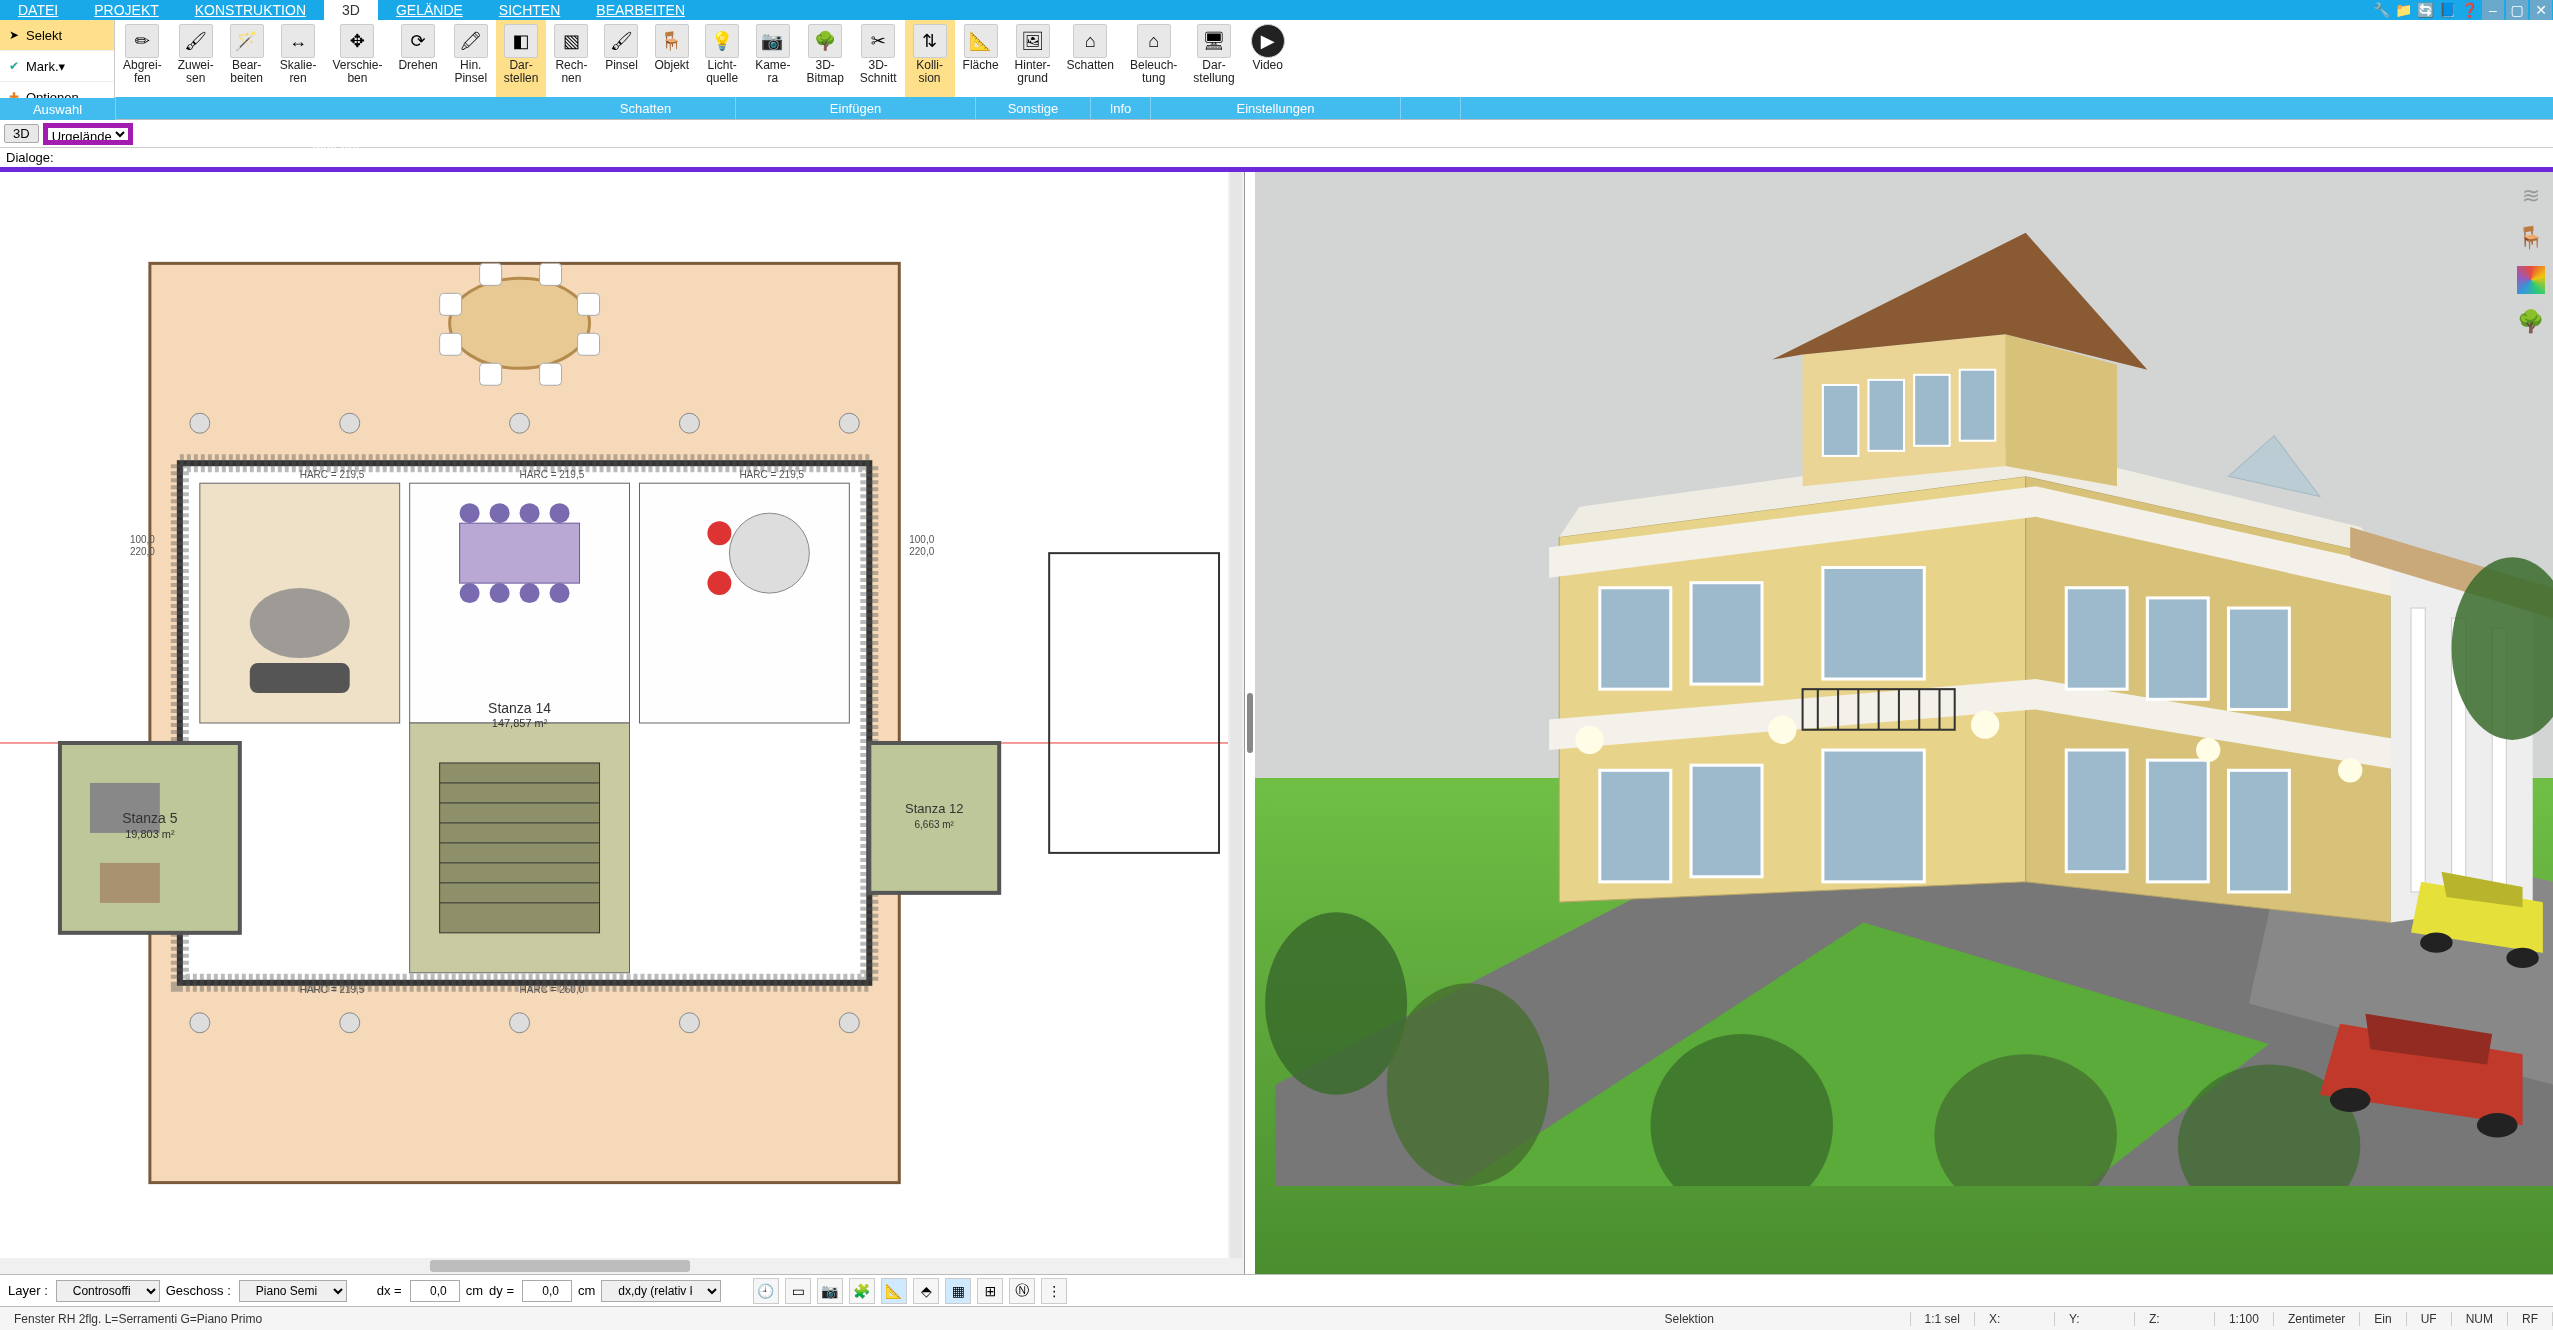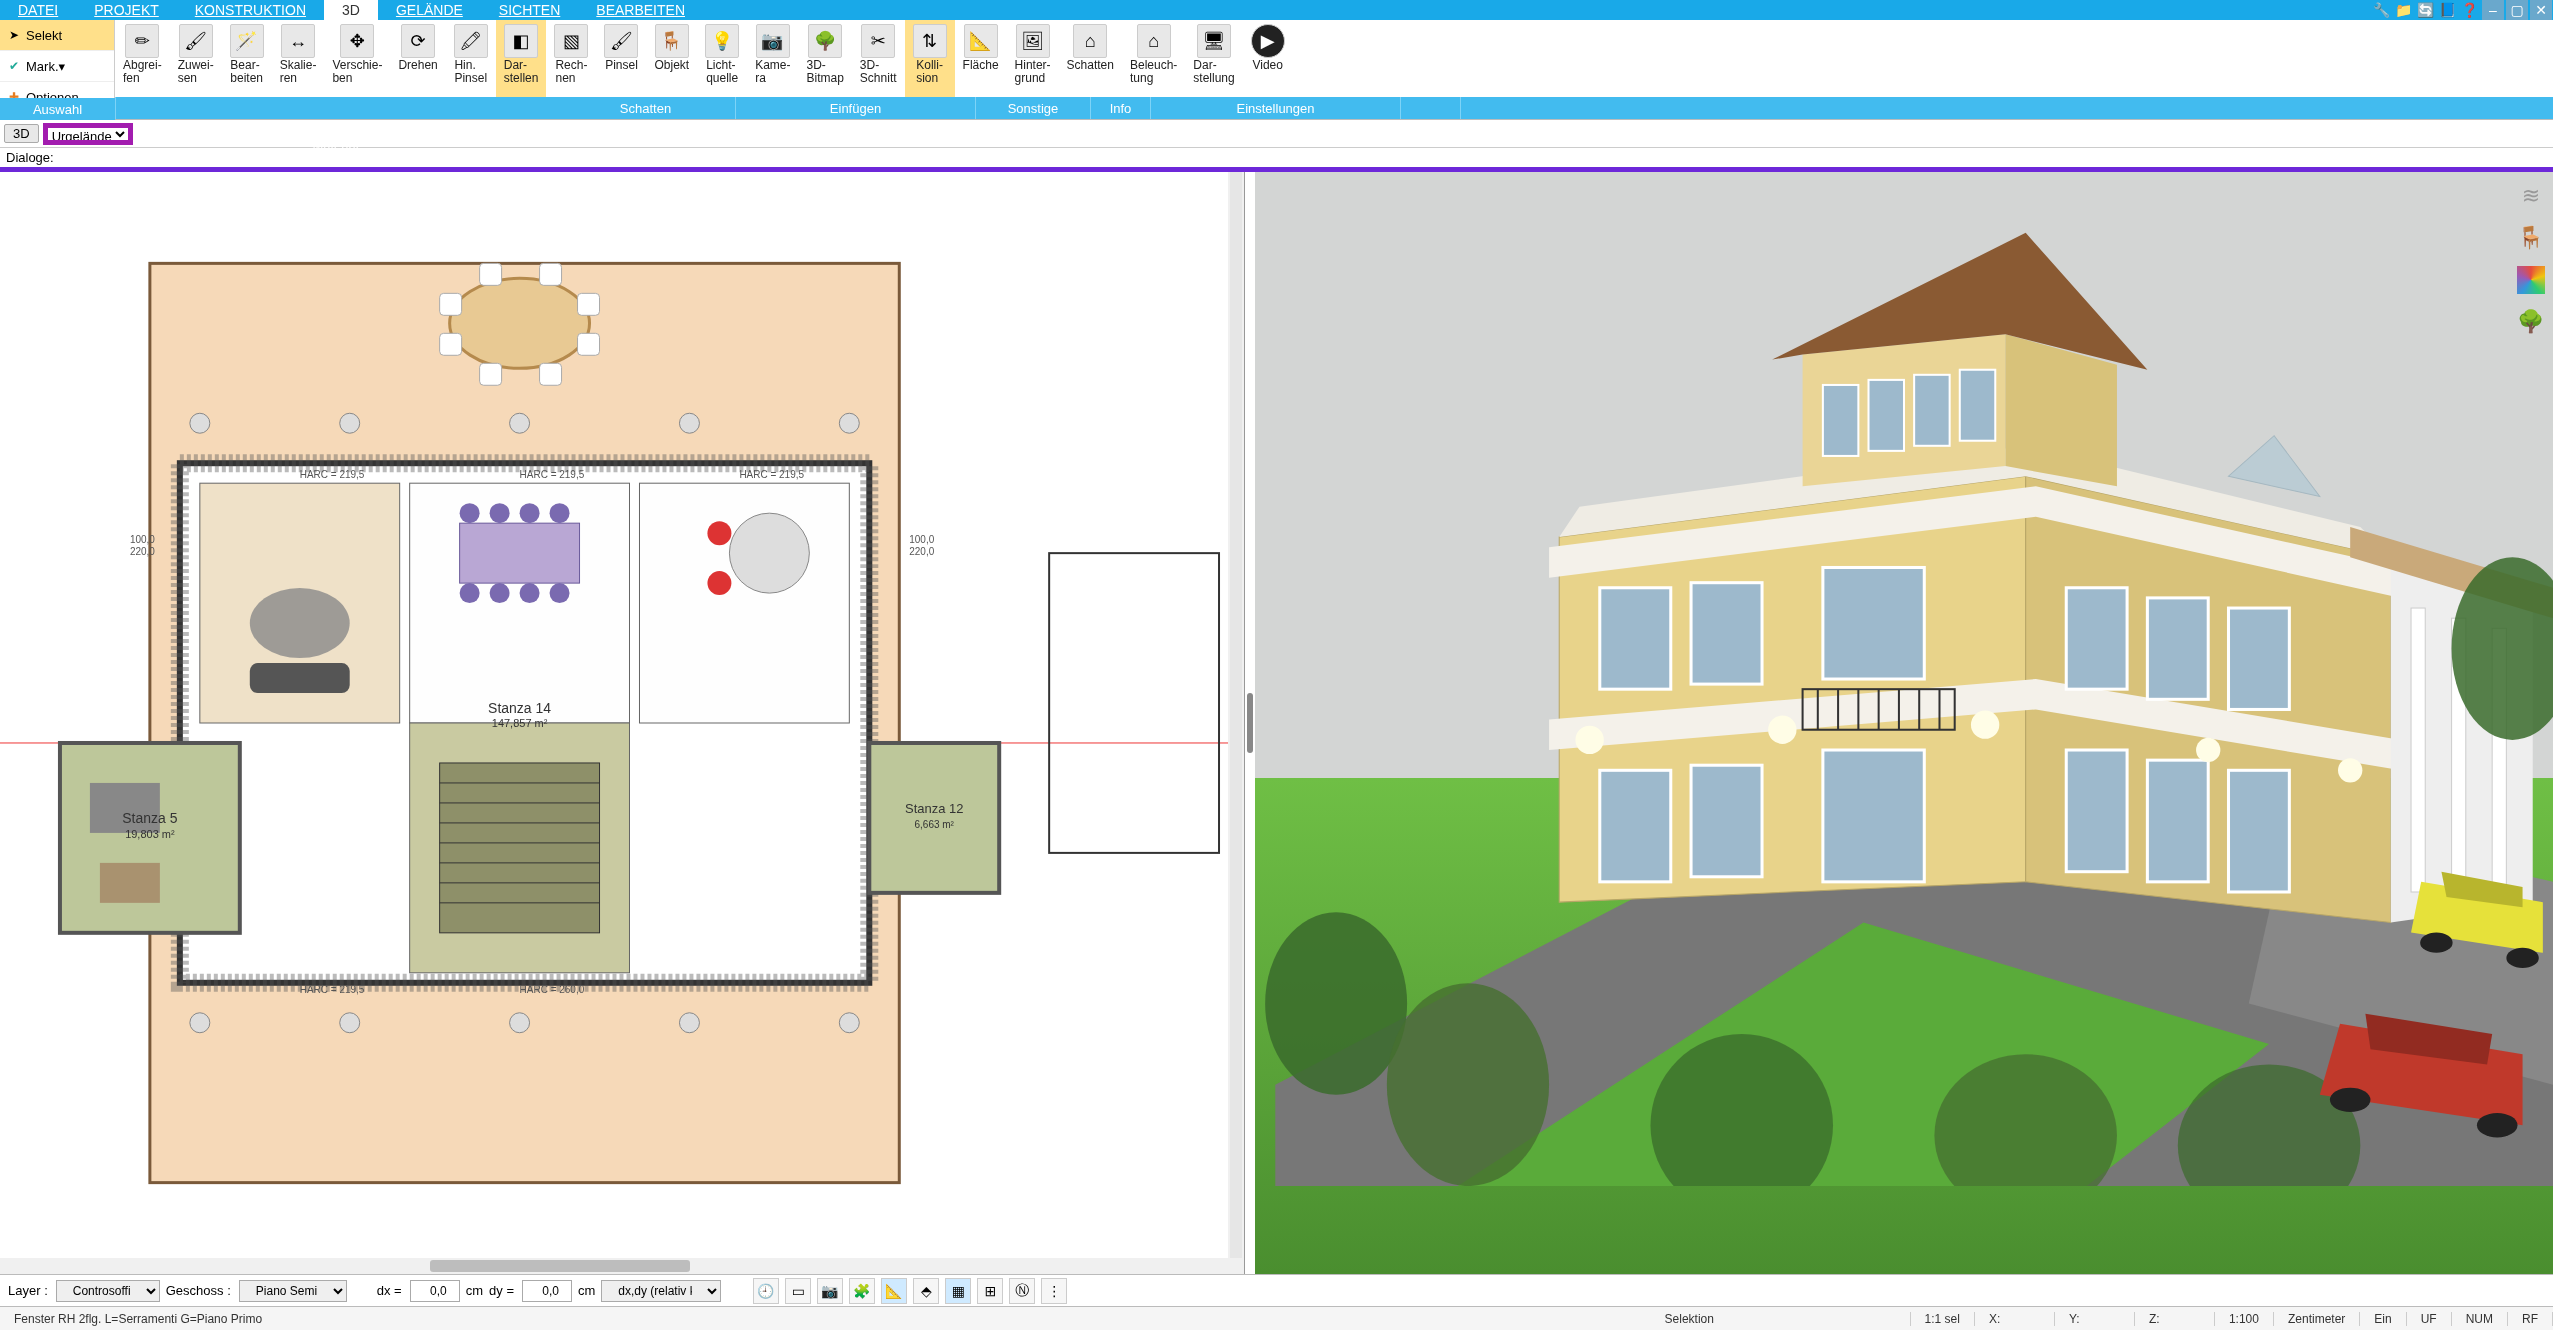--- a/index.html
+++ b/index.html
@@ -15,21 +15,21 @@
   
   .quickrow{ height:100px; background:#fff; display:flex; border-bottom:1px solid #bbb;}
   .quickrow .leftblock{ width:115px; display:flex; flex-direction:column; border-right:1px solid #ccc;}
   .quickrow .leftblock .qbtn{ height:31px; display:flex; align-items:center; font-size:13px; padding:0 6px; cursor:pointer; border-bottom:1px solid #eee;}
   .quickrow .leftblock .qbtn.highl{ background:#ffe08a;}
   .quickrow .leftblock .qbtn .ic{ width:16px; height:16px; margin-right:4px; display:inline-flex; align-items:center; justify-content:center; font-size:12px;}
   .ribbon{ flex:1; display:flex; flex-direction:column;}
   .ribbon .tools{ flex:1; display:flex;}
   .ribbon .tool{ display:flex; flex-direction:column; align-items:center; justify-content:flex-start; padding:4px 8px 0 8px; cursor:pointer; position:relative;}
   .ribbon .tool .ticon{ width:34px; height:34px; background:#e8e8e8; border:1px solid #ccc; border-radius:2px; display:flex; align-items:center; justify-content:center; font-size:18px; margin-bottom:1px;}
-  .ribbon .tool .tlabel{ font-size:12px; color:#222; text-align:left; line-height:13px; white-space:pre-line;}
+  .ribbon .tool .tlabel{ font-size:12px; color:#222; text-align:center; line-height:13px; white-space:pre-line;}
   .ribbon .tool.highl{ background:#ffe08a;}
   .ribbon .groupbar{ height:22px; background:#42bbef; display:flex; color:#fff; font-size:13px;}
   .ribbon .groupbar div{ display:flex; align-items:center; justify-content:center; border-right:1px solid #7dd3f7;}
   
   .secrow{ height:28px; display:flex; align-items:center; border-bottom:1px solid #ccc; font-size:13px;}
   .secrow .tag{ background:#e8e8e8; border:1px solid #aaa; padding:1px 8px; margin:0 4px; border-radius:2px;}
   .secrow select{ font-size:13px; height:22px; border:5px solid #a21caf; background:#fff;}
   .dialogrow{ height:24px; display:flex; align-items:center; border-bottom:5px solid #6d28d9; font-size:13px; padding-left:6px;}
   
   .workspace{ position:absolute; top:172px; left:0; right:0; bottom:56px; display:flex;}

